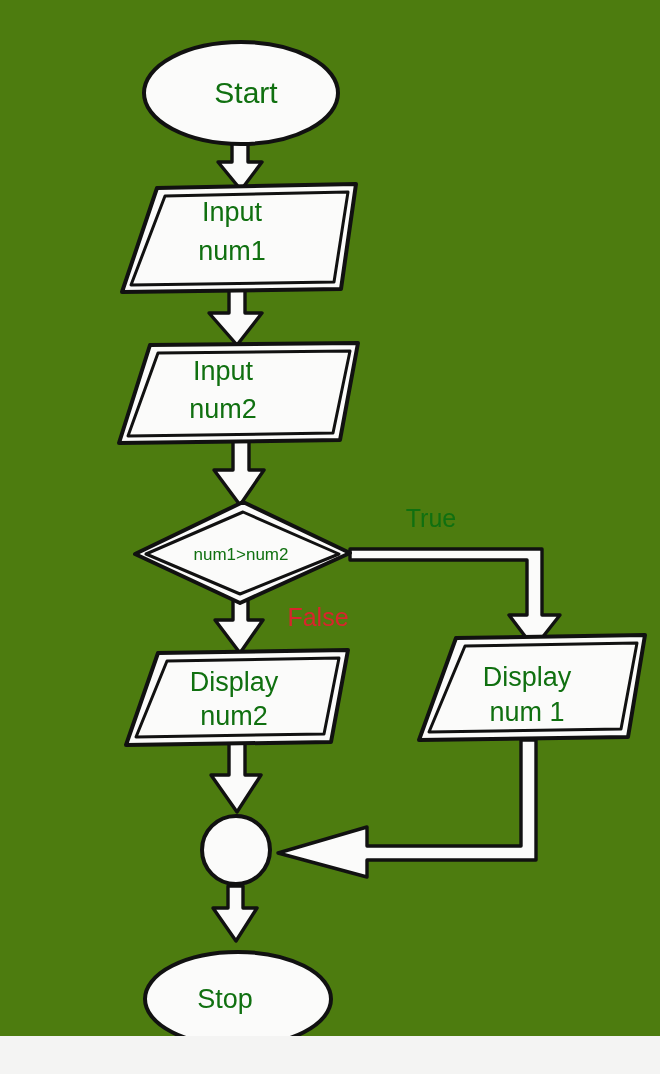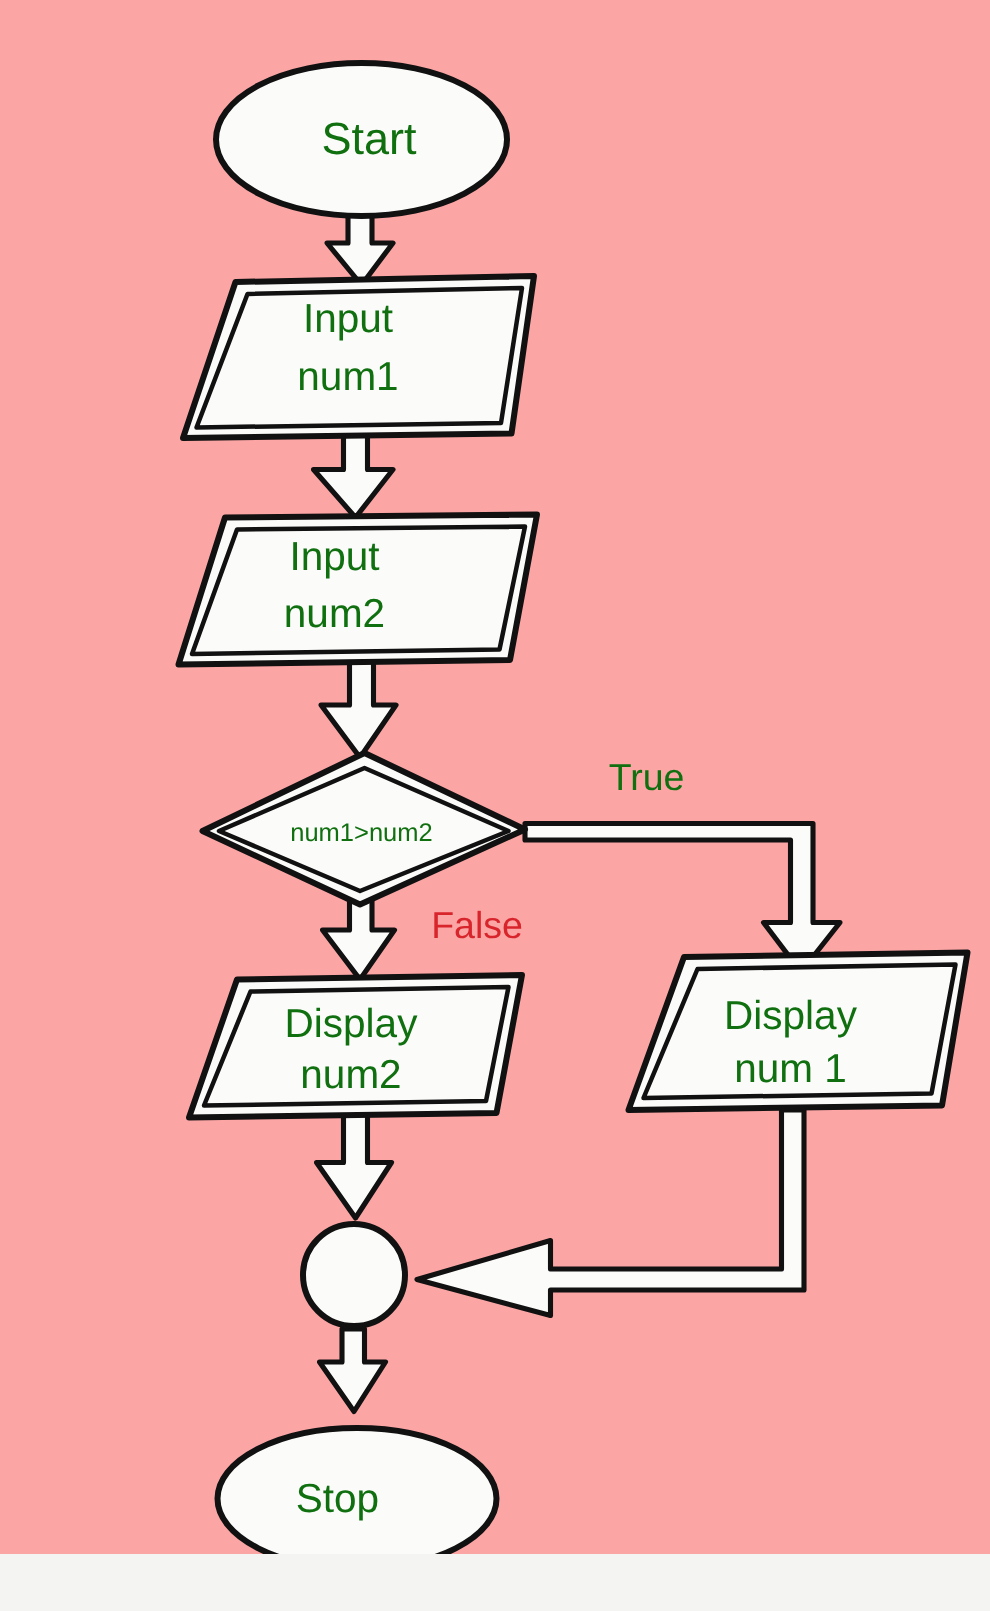--- a/index.html
+++ b/index.html
@@ -4,21 +4,21 @@
 <style>
   html, body {
     margin: 0;
     padding: 0;
     background: #f4f4f3;
   }
   #canvas {
     position: relative;
     width: 660px;
     height: 1036px;
-    background: #fca5a5;
+    background: #4d7c0f;
     overflow: hidden;
     font-family: "Liberation Sans", sans-serif;
   }
   #flow-svg {
     position: absolute;
     top: 0;
     left: 0;
     width: 660px;
     height: 1074px;
   }

